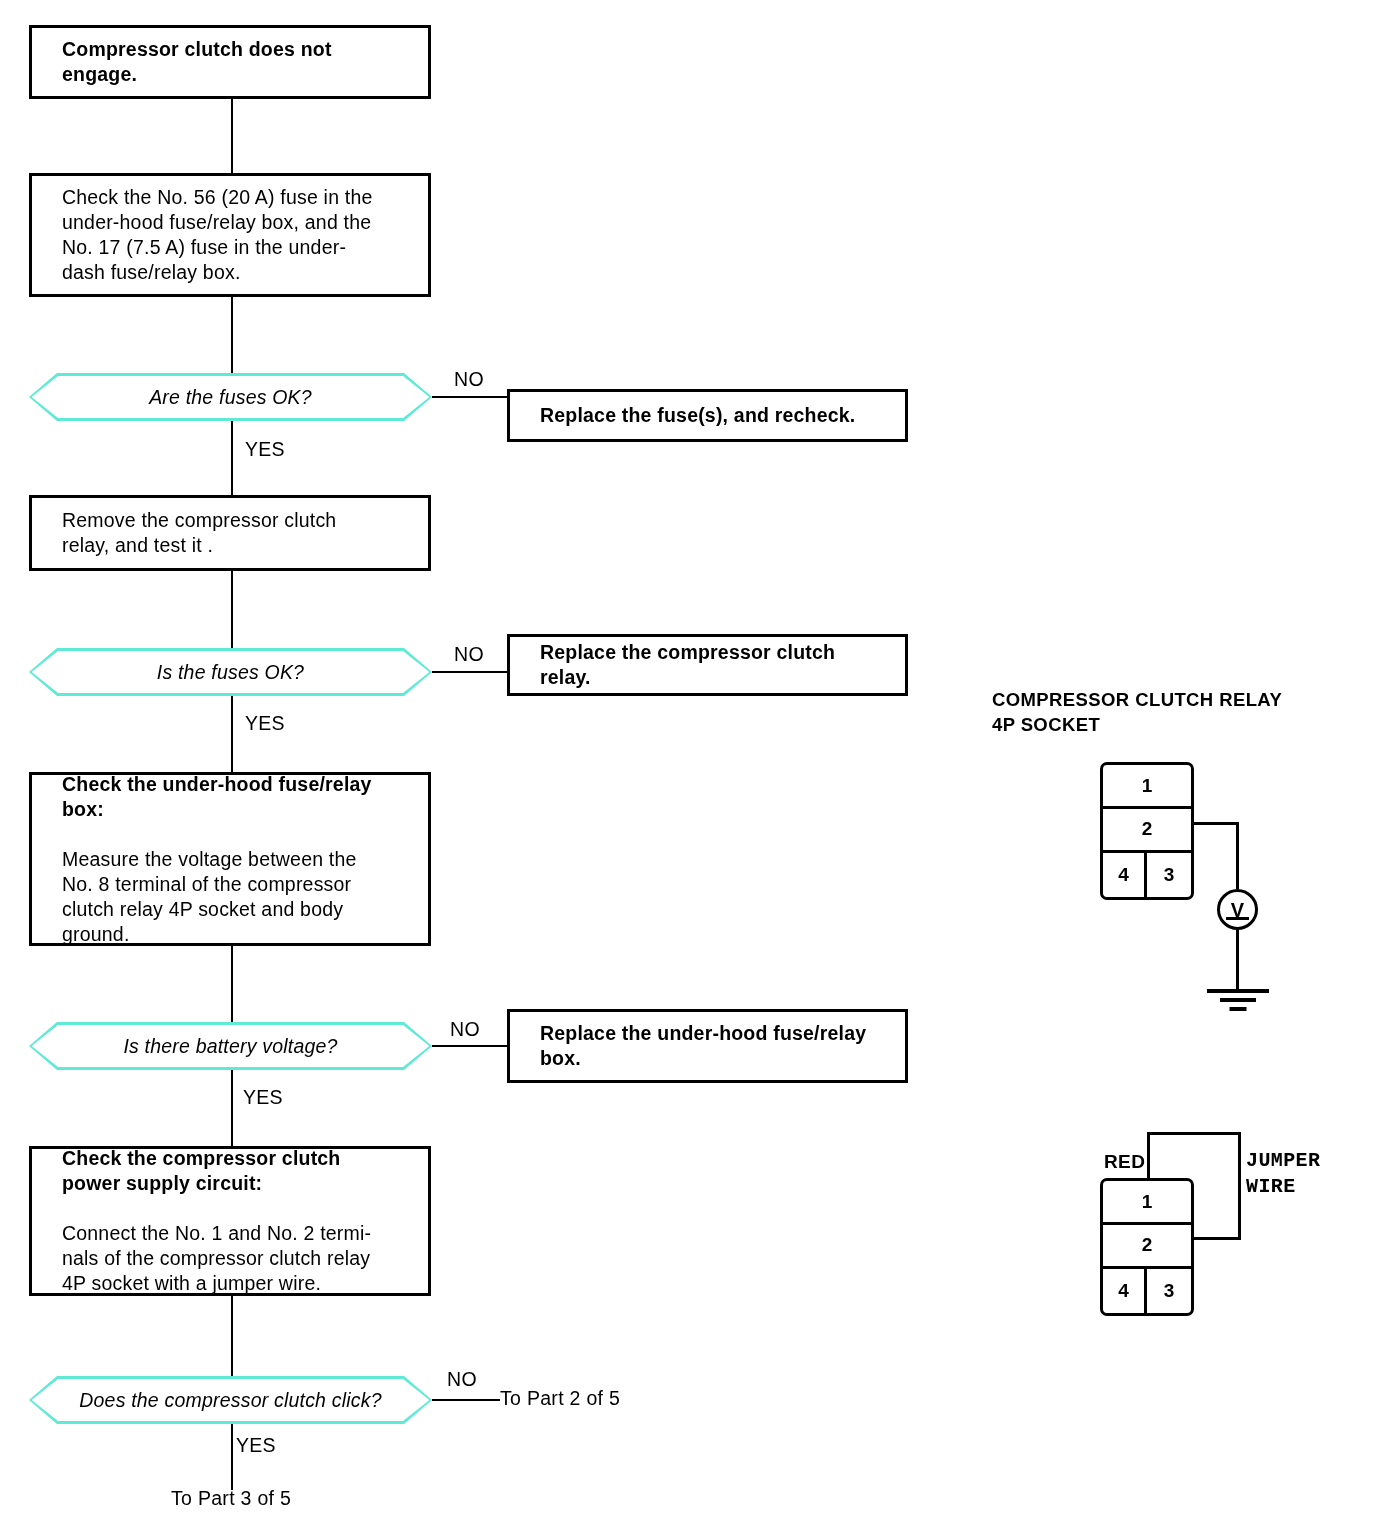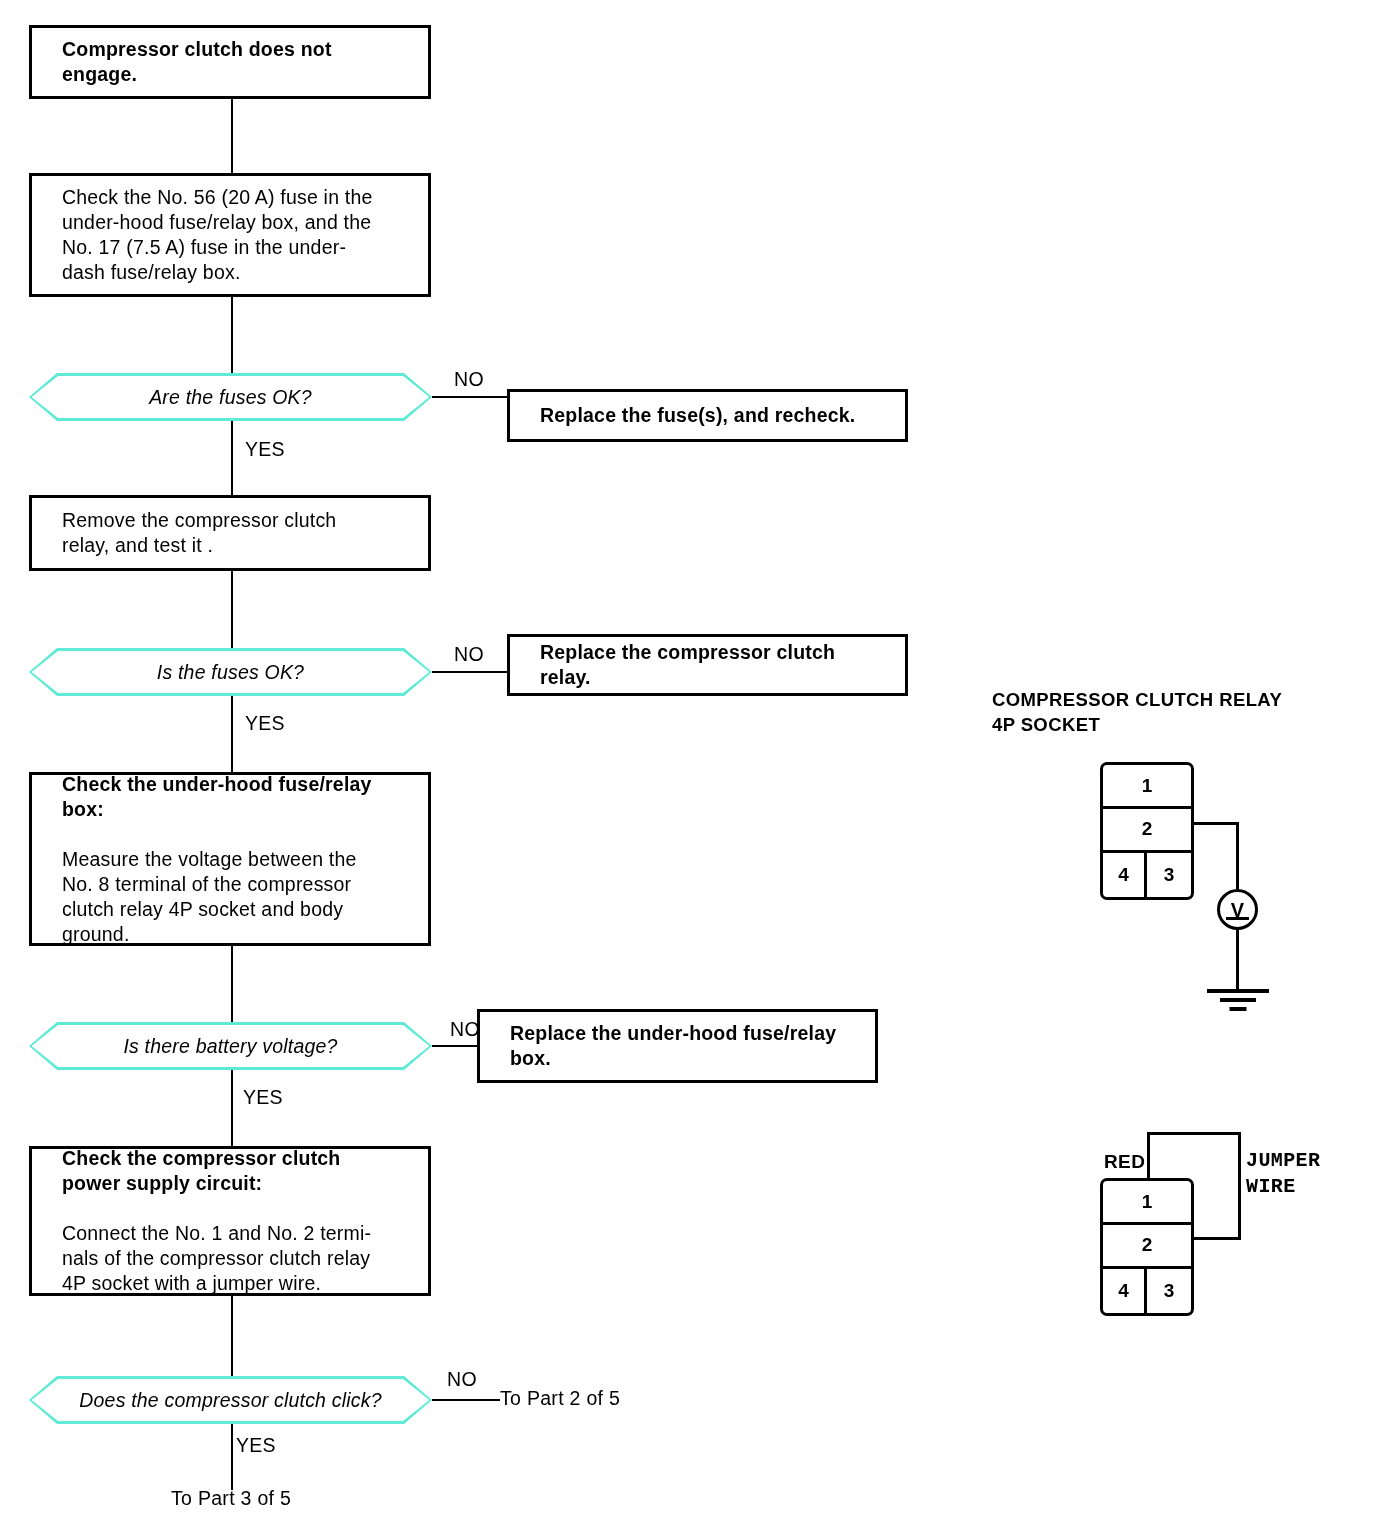--- a/index.html
+++ b/index.html
@@ -217,21 +217,21 @@
   </div>
   <div class="vline" style="left:231px; top:946px; height:76px;"></div>
 
   <div class="hex" style="left:29px; top:1022px; width:403px; height:48px;">
     <div class="inner">
       <span>Is there battery voltage?</span>
     </div>
   </div>
   <div class="hline" style="left:432px; top:1045px; width:75px;"></div>
   <div class="lbl" style="left:450px; top:1018px;">NO</div>
-  <div class="box bold" style="left:477px; top:1009px; width:401px; height:74px;">
+  <div class="box bold" style="left:507px; top:1009px; width:401px; height:74px;">
     <div class="txt">Replace the under-hood fuse/relay
 box.</div>
   </div>
   <div class="vline" style="left:231px; top:1070px; height:76px;"></div>
   <div class="lbl" style="left:243px; top:1086px;">YES</div>
 
   <div class="box" style="left:29px; top:1146px; width:402px; height:150px;">
     <div class="txt">
       <span class="b">Check the compressor clutch
 power supply circuit:</span>

